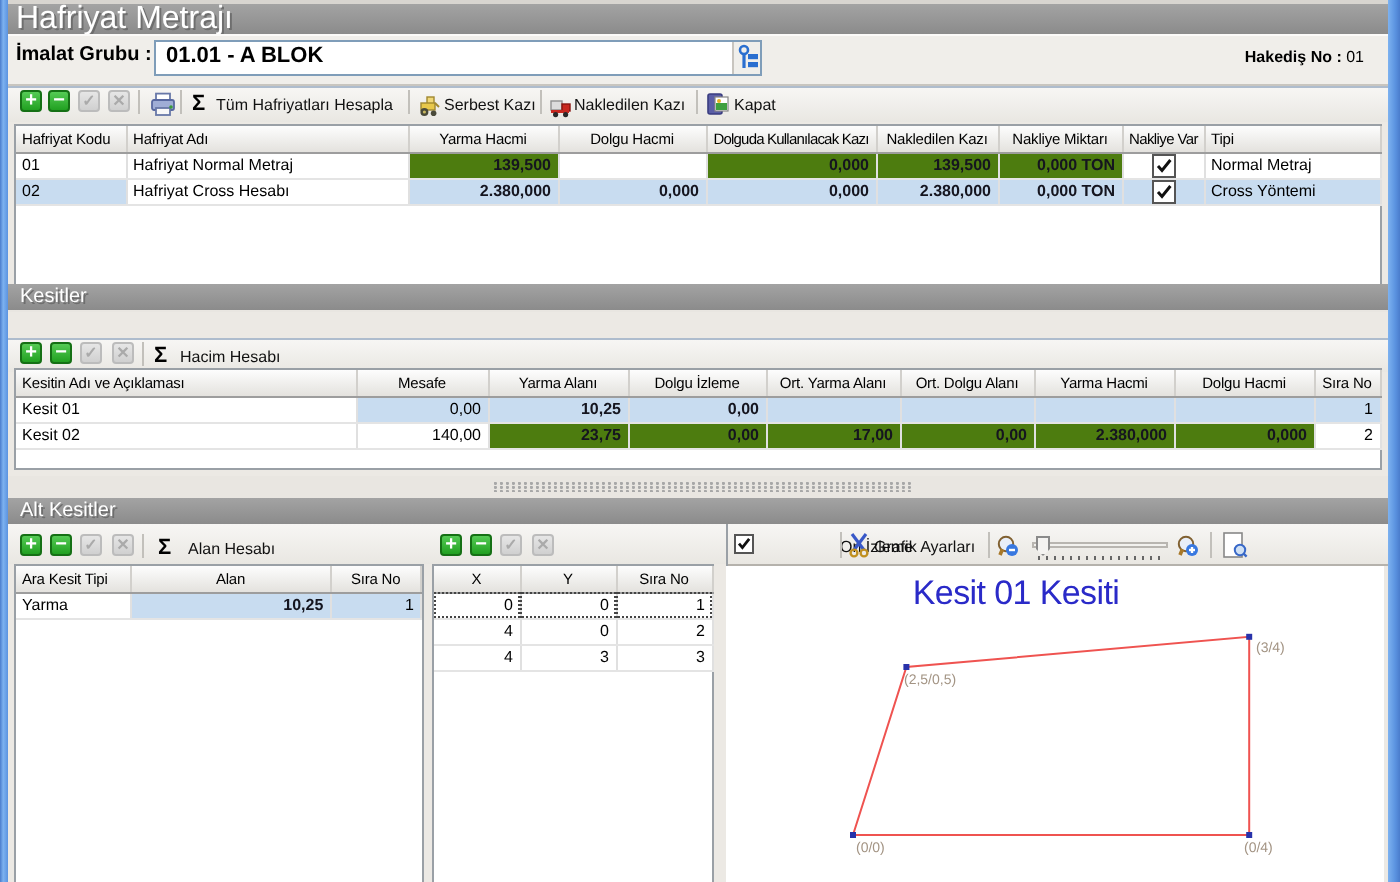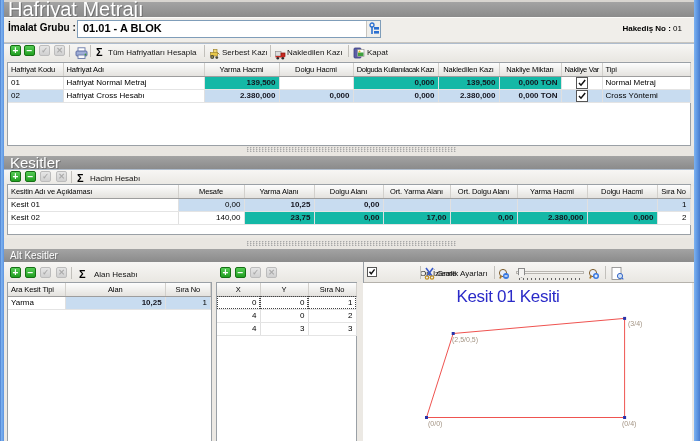--- a/index.html
+++ b/index.html
@@ -2,21 +2,21 @@
 <html><head><meta charset="utf-8"><style>
 *{margin:0;padding:0;box-sizing:border-box;}
 html,body{width:700px;height:441px;overflow:hidden;}
 body{font-family:"Liberation Sans",sans-serif;position:relative;background:#ece9e4;}
 .abs{position:absolute;}
 
 #bl{left:0;top:0;width:4px;height:441px;background:linear-gradient(90deg,#4a7ccc,#7db2f0 40%,#5b93e0);}
 #br{left:694px;top:0;width:6px;height:441px;background:linear-gradient(90deg,#7db2f0,#5b93e0 60%,#4a7ccc);}
 #topstrip{left:4px;top:0;width:690px;height:2px;background:#d8d5d0;}
 .tbar{left:4px;width:690px;height:14px;background:linear-gradient(#a3a3a3,#8b8b8b);color:#fff;text-shadow:1px 1px 0 #6e6e6e;font-size:11px;line-height:14px;padding-left:6px;}
-#title1{top:2px;height:15px;line-height:15px;font-size:20px;padding-left:4px;}
+#title1{top:2px;height:15px;line-height:15px;font-size:16px;padding-left:4px;}
 
 #imrow{left:4px;top:17px;width:690px;height:26px;background:#f0eeea;border-top:1px solid #fbfaf8;border-bottom:1px solid #c8c5bf;}
 #imlab{left:8px;top:22px;font-size:10px;font-weight:bold;color:#000;}
 #imbox{left:77px;top:20px;width:304px;height:18px;background:#fff;border:1px solid #7f9db9;}
 #imtext{left:83px;top:22px;font-size:11px;font-weight:bold;color:#000;}
 #imbtn{left:366px;top:21px;width:14px;height:16px;background:#f0efeb;border-left:1px solid #c8c5bf;}
 #hakedis{left:560px;top:24px;width:122px;text-align:right;font-size:8px;color:#000;}
 
 .toolbar{background:linear-gradient(#f7f6f4,#e9e7e2);border-top:1px solid #aebccd;}
 #tb1{left:4px;top:43px;width:690px;height:18px;}
@@ -27,21 +27,21 @@
 .tbtext{position:absolute;font-size:8px;color:#111;}
 .sigma{position:absolute;font-size:11px;font-weight:bold;color:#000;}
 
 table{border-collapse:collapse;table-layout:fixed;font-size:8px;color:#000;}
 td,th{overflow:hidden;white-space:nowrap;height:13px;padding:0 3px;font-weight:normal;}
 th{background:linear-gradient(#fdfdfd,#ebeae7 70%,#e4e2de);border-right:1px solid #d2d0cc;border-bottom:1px solid #9d9d9d;font-size:7.5px;letter-spacing:-0.1px;}
 td{background:#fff;border-right:1px solid #e0e0e0;border-bottom:1px solid #e4e4e4;}
 .gridbox{background:#fff;border:1px solid #9aa0a6;}
 .num{text-align:right;}
 .bnum{text-align:right;font-weight:bold;color:#15151f;}
-.vcell{background:#14b8a6;margin-top:48px;}
+.vcell{background:#4d7c0f;margin-top:48px;}
 .sel{background:#c8dcf0;}
 .hl{text-align:left;}
 .hc{text-align:center;}
 .dash{outline:1px dotted #444;outline-offset:-1px;}
 
 .split{left:4px;width:690px;background:#e9e6e1;}
 .dots{position:absolute;left:243px;width:210px;height:5px;background-image:radial-gradient(circle at 0.7px 0.7px,#a8a8a8 0.6px,transparent 1px);background-size:3px 2px;}
 
 .cb{position:absolute;width:12px;height:12px;background:#fff;border:1px solid #555;}
 .cb svg{position:absolute;left:0;top:0;}
@@ -178,21 +178,21 @@
   </div>
 <div class="abs cb" style="left:576px;top:90px;">
     <svg width="10" height="10">
       <path d="M2 5 L4 7.2 L8.2 2" stroke="#111" stroke-width="1.5" fill="none"></path>
     </svg>
   </div>
 
 <div class="abs split" style="top:146px;height:10px;">
     <div class="dots" style="top:1px;"></div>
   </div>
-<div class="abs tbar" style="top:156px;height:13px;line-height:13px;font-size:15px;">Kesitler</div>
+<div class="abs tbar" style="top:142px;height:13px;line-height:13px;font-size:10px;">Kesitler</div>
 
 <div class="abs toolbar" style="left:4px;top:169px;width:690px;height:17px;"></div>
 <div class="abs ico gbtn" style="left:10px;top:171px;">+</div>
 <div class="abs ico gbtn" style="left:25px;top:171px;">−</div>
 <div class="abs ico dbtn" style="left:40px;top:171px;">✓</div>
 <div class="abs ico dbtn" style="left:56px;top:171px;">✕</div>
 <div class="abs sep" style="left:71px;top:171px;height:12px;"></div>
 <div class="abs sigma" style="left:77px;top:172px;">Σ</div>
 <div class="abs tbtext" style="left:90px;top:174px;">Hacim Hesabı</div>
 
@@ -207,21 +207,21 @@
         <col style="width:67px;">
         <col style="width:70px;">
         <col style="width:70px;">
         <col style="width:33px;">
       </colgroup>
 <tbody>
         <tr>
           <th class="hl">Kesitin Adı ve Açıklaması</th>
           <th class="hc">Mesafe</th>
           <th class="hc">Yarma Alanı</th>
-          <th class="hc">Dolgu Alanı</th>
+          <th class="hc">Dolgu İzleme</th>
           <th class="hc">Ort. Yarma Alanı</th>
           <th class="hc">Ort. Dolgu Alanı</th>
           <th class="hc">Yarma Hacmi</th>
           <th class="hc">Dolgu Hacmi</th>
           <th class="hc" style="padding:0 1px;">Sıra No</th>
         </tr>
 <tr>
           <td>Kesit 01</td>
           <td class="num sel">0,00</td>
           <td class="bnum sel">10,25</td>

